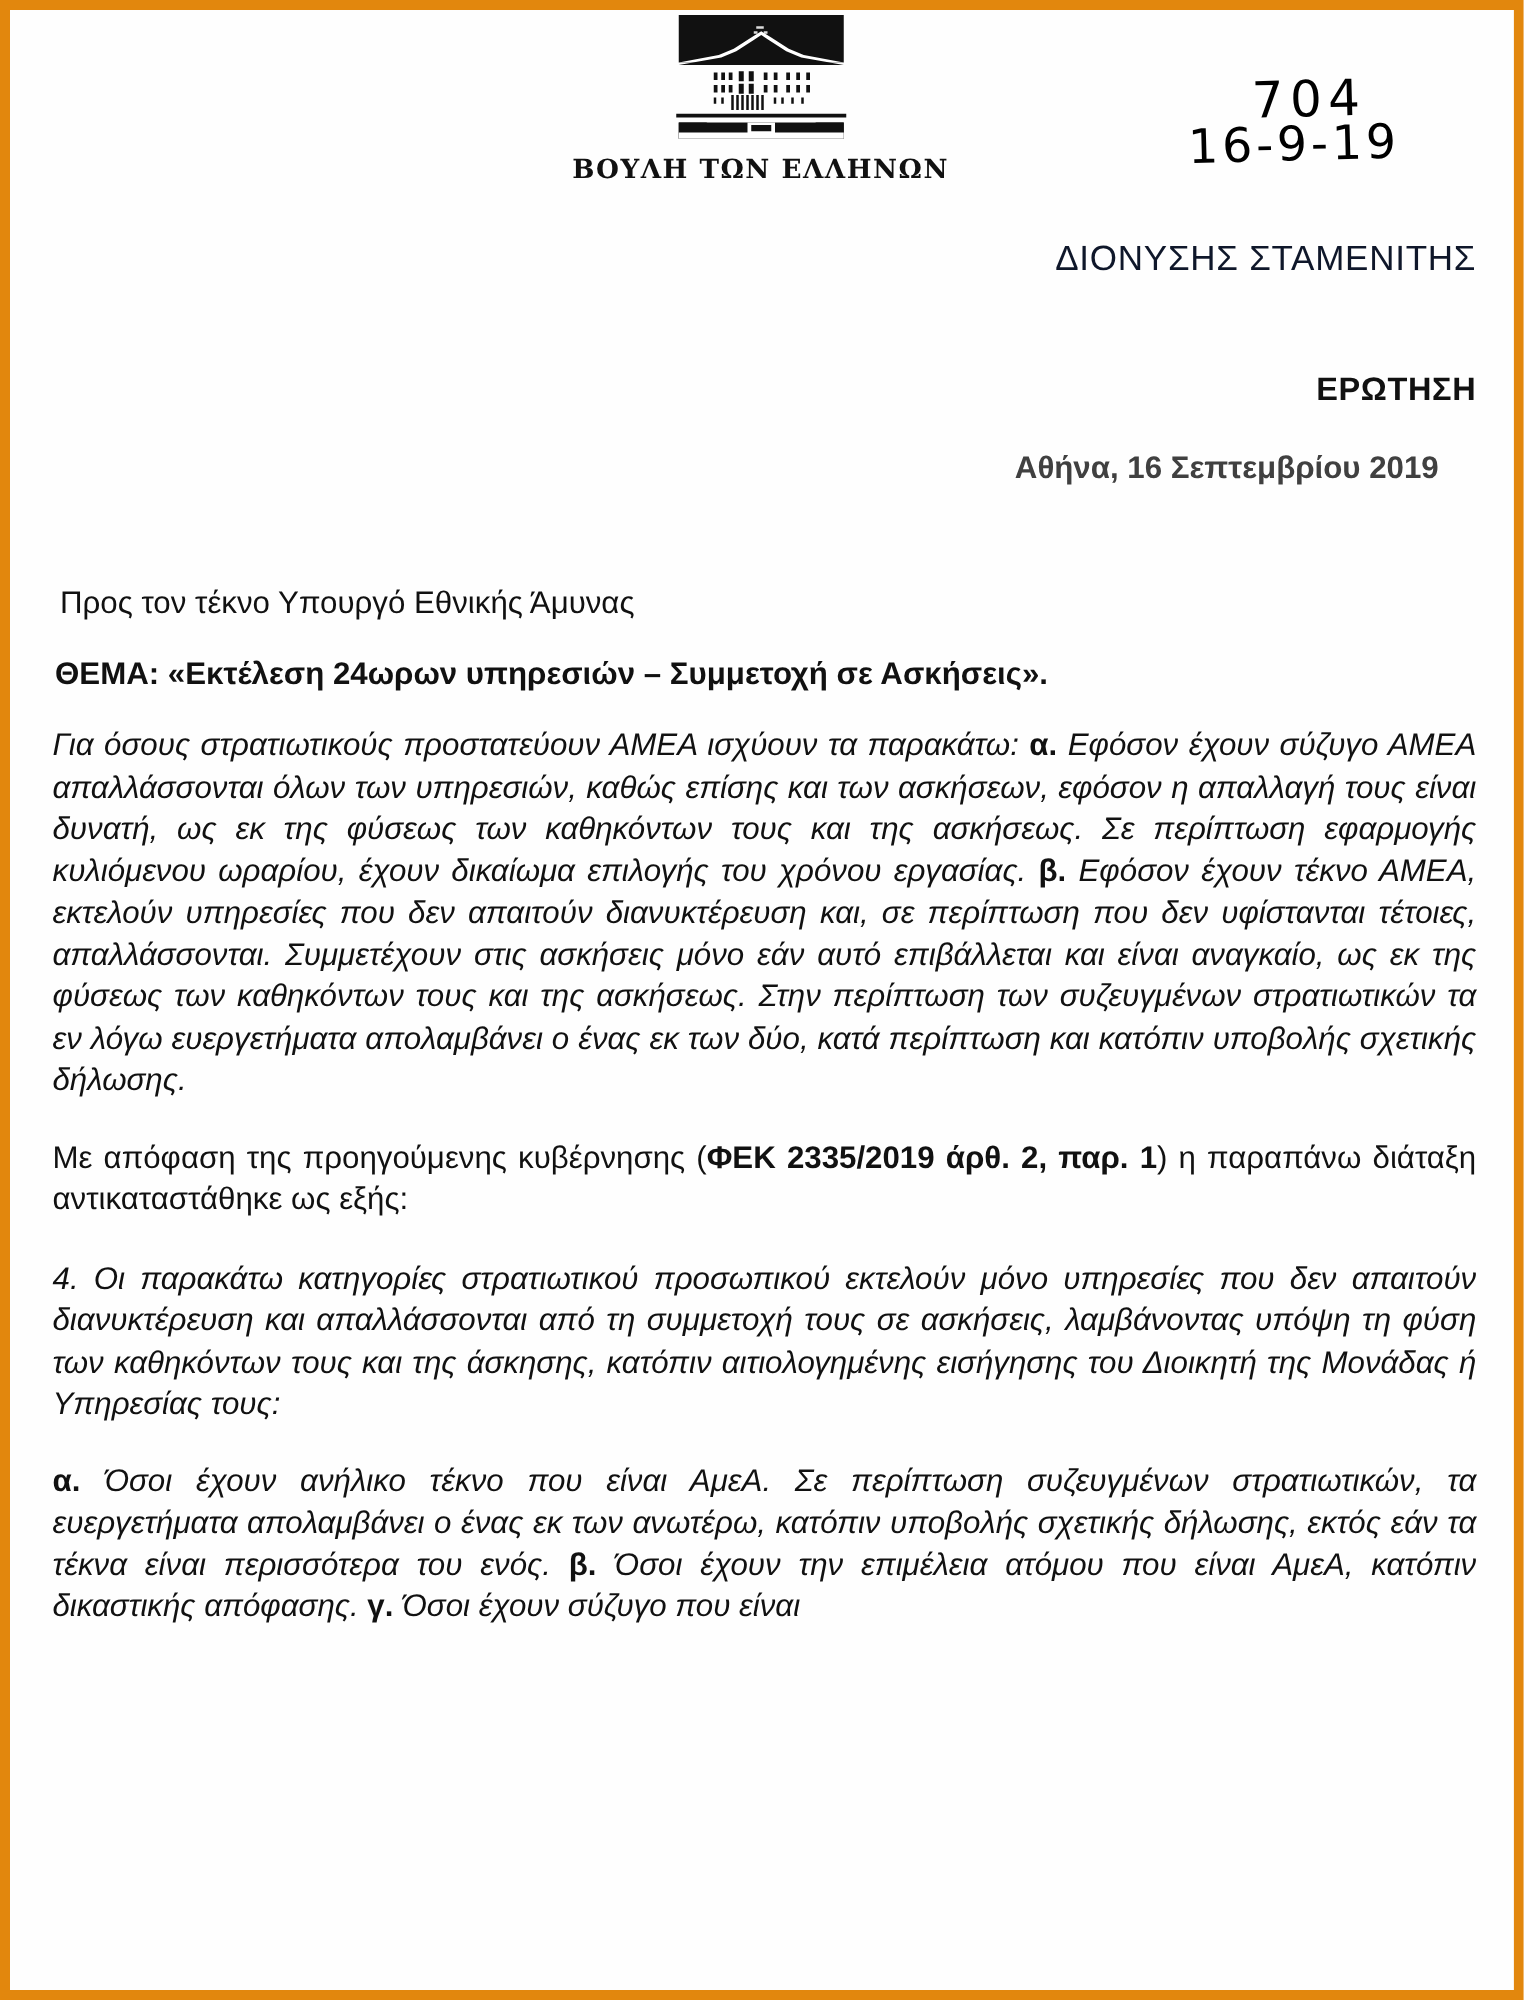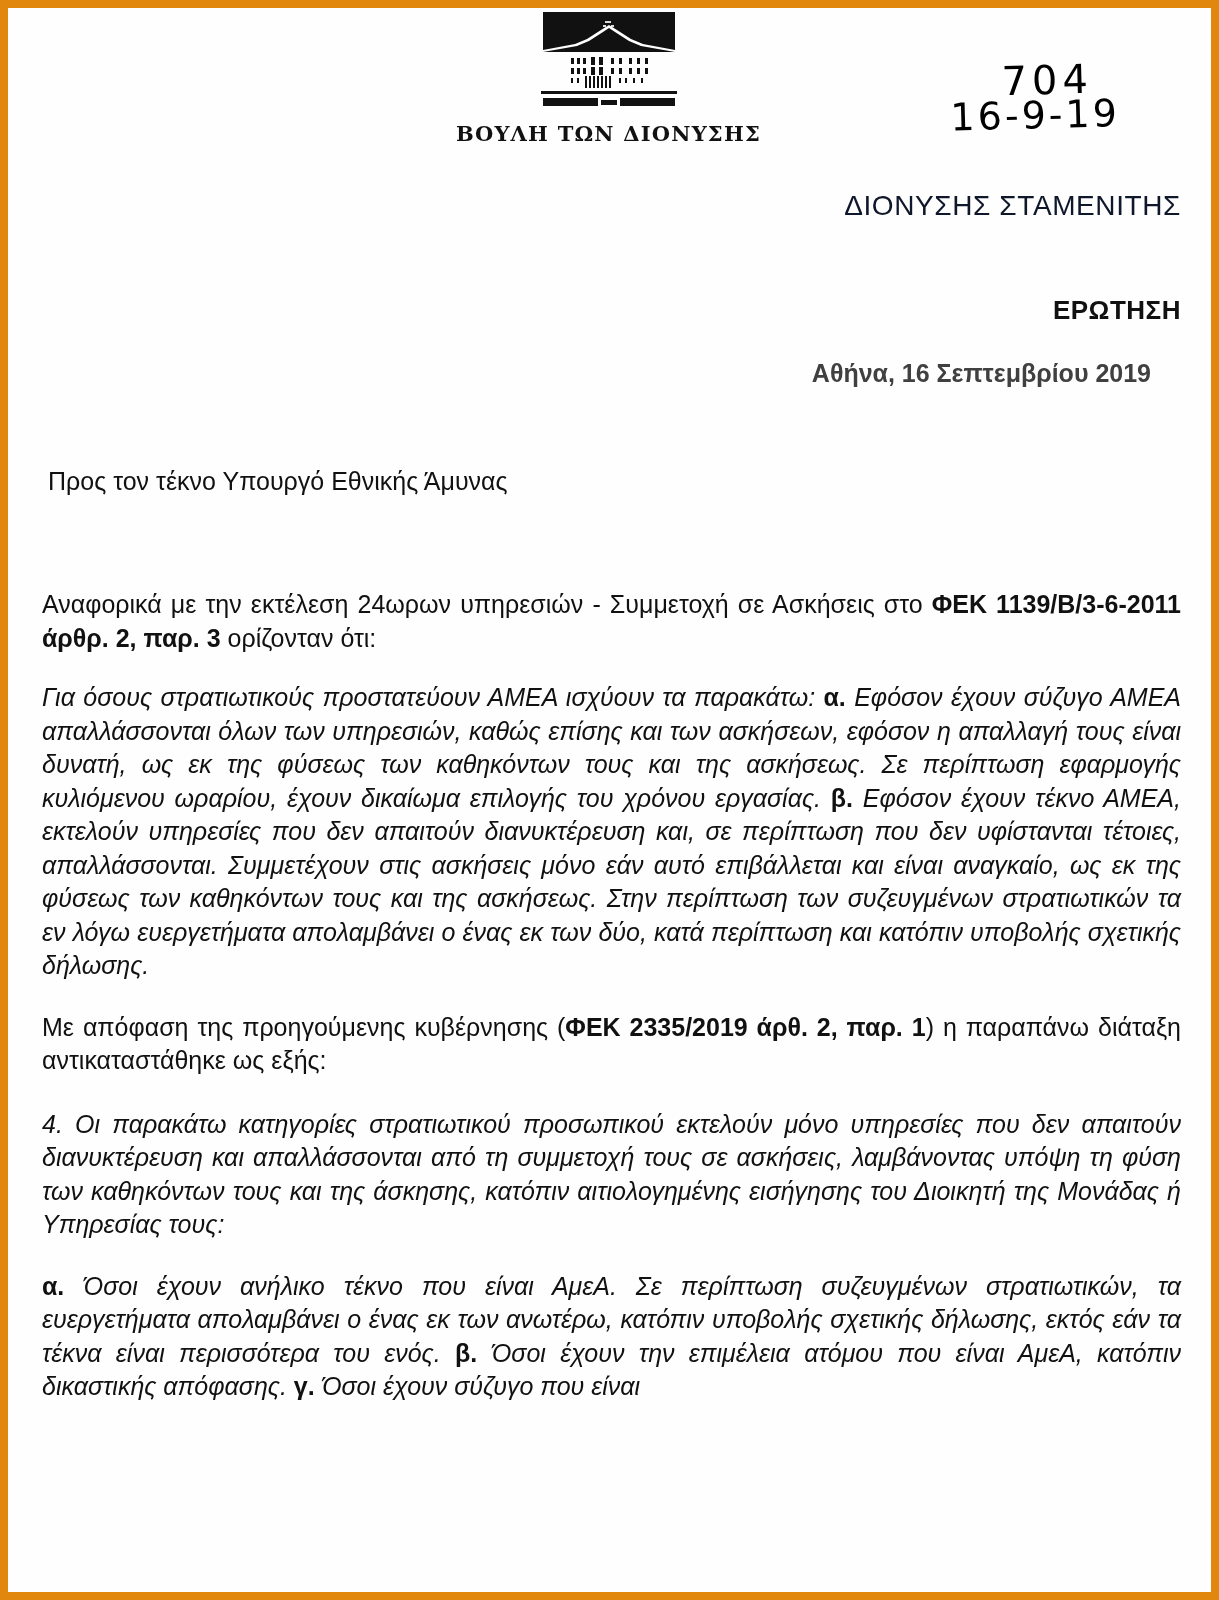--- a/index.html
+++ b/index.html
@@ -215,34 +215,37 @@
           <rect x="76" y="88" width="16" height="5" fill="#111"></rect>
           <rect x="18" y="94" width="132" height="5" fill="#fff"></rect>
 
           <g fill="#fff" opacity="0.85">
             <rect x="80" y="9" width="6" height="2"></rect>
             <rect x="78" y="13" width="3" height="2"></rect>
             <rect x="86" y="13" width="3" height="2"></rect>
           </g>
         </svg>
       </div>
-      <div class="emblem-caption">ΒΟΥΛΗ ΤΩΝ ΔΙΟΝΥΣΗΣ</div>
+      <div class="emblem-caption">ΒΟΥΛΗ ΤΩΝ ΕΛΛΗΝΩΝ</div>
     </div>
 
     <div class="mp-name">ΔΙΟΝΥΣΗΣ ΣΤΑΜΕΝΙΤΗΣ</div>
 
     <div class="doc-type">ΕΡΩΤΗΣΗ</div>
     <div class="place-date">Αθήνα, 16 Σεπτεμβρίου 2019</div>
 
     <div class="addressee">Προς τον τέκνο Υπουργό Εθνικής Άμυνας</div>
 
+    <div class="subject">
+      <span>ΘΕΜΑ:</span>
+      <span>«Εκτέλεση 24ωρων υπηρεσιών – Συμμετοχή σε Ασκήσεις».</span>
+    </div>
 
     <div class="body-block">
 
-      <p class="para intro"><span>Αναφορικά με την εκτέλεση 24ωρων υπηρεσιών - Συμμετοχή σε Ασκήσεις στο </span><b>ΦΕΚ 1139/Β/3-6-2011 άρθρ. 2, παρ. 3</b><span> ορίζονταν ότι:</span></p>
 
       <p class="para quote"><span>Για όσους στρατιωτικούς προστατεύουν ΑΜΕΑ ισχύουν τα παρακάτω: </span><span class="nb">α.</span><span> Εφόσον έχουν σύζυγο ΑΜΕΑ απαλλάσσονται όλων των υπηρεσιών, καθώς επίσης και των ασκήσεων, εφόσον η απαλλαγή τους είναι δυνατή, ως εκ της φύσεως των καθηκόντων τους και της ασκήσεως. Σε περίπτωση εφαρμογής κυλιόμενου ωραρίου, έχουν δικαίωμα επιλογής του χρόνου εργασίας. </span><span class="nb">β.</span><span> Εφόσον έχουν τέκνο ΑΜΕΑ, εκτελούν υπηρεσίες που δεν απαιτούν διανυκτέρευση και, σε περίπτωση που δεν υφίστανται τέτοιες, απαλλάσσονται. Συμμετέχουν στις ασκήσεις μόνο εάν αυτό επιβάλλεται και είναι αναγκαίο, ως εκ της φύσεως των καθηκόντων τους και της ασκήσεως. Στην περίπτωση των συζευγμένων στρατιωτικών τα εν λόγω ευεργετήματα απολαμβάνει ο ένας εκ των δύο, κατά περίπτωση και κατόπιν υποβολής σχετικής δήλωσης.</span></p>
 
       <p class="para change"><span>Με απόφαση της προηγούμενης κυβέρνησης (</span><b>ΦΕΚ 2335/2019 άρθ. 2, παρ. 1</b><span>) η παραπάνω διάταξη αντικαταστάθηκε ως εξής:</span></p>
 
       <p class="para item1">4. Οι παρακάτω κατηγορίες στρατιωτικού προσωπικού εκτελούν μόνο υπηρεσίες που δεν απαιτούν διανυκτέρευση και απαλλάσσονται από τη συμμετοχή τους σε ασκήσεις, λαμβάνοντας υπόψη τη φύση των καθηκόντων τους και της άσκησης, κατόπιν αιτιολογημένης εισήγησης του Διοικητή της Μονάδας ή Υπηρεσίας τους:</p>
 
       <p class="para items-abg"><span class="nb">α.</span><span> Όσοι έχουν ανήλικο τέκνο που είναι ΑμεΑ. Σε περίπτωση συζευγμένων στρατιωτικών, τα ευεργετήματα απολαμβάνει ο ένας εκ των ανωτέρω, κατόπιν υποβολής σχετικής δήλωσης, εκτός εάν τα τέκνα είναι περισσότερα του ενός. </span><span class="nb">β.</span><span> Όσοι έχουν την επιμέλεια ατόμου που είναι ΑμεΑ, κατόπιν δικαστικής απόφασης. </span><span class="nb">γ.</span><span> Όσοι έχουν σύζυγο που είναι</span></p>
 
     </div>

